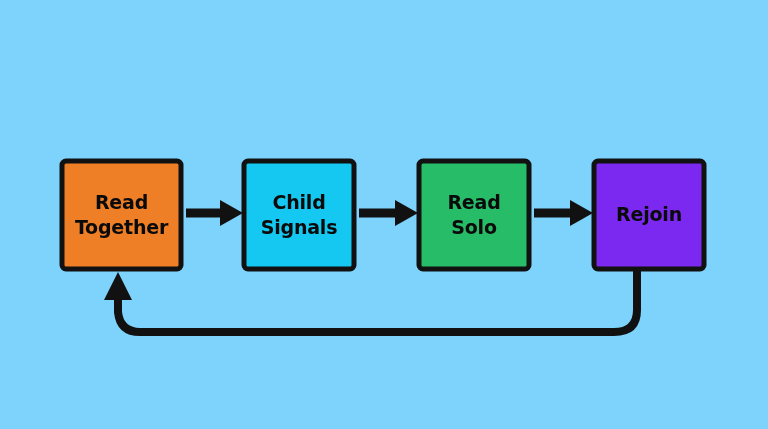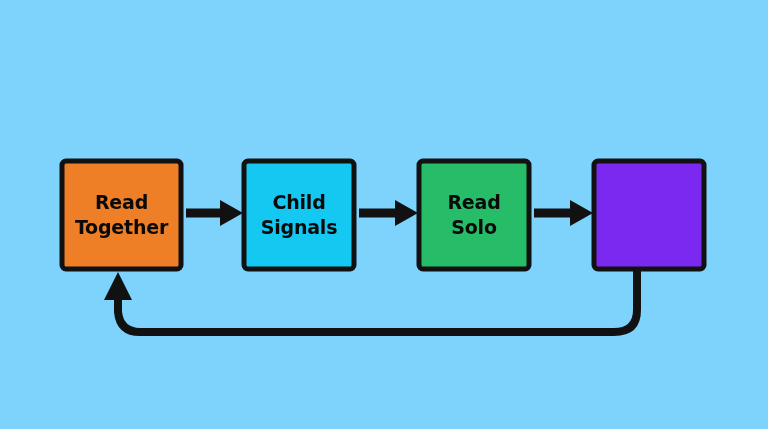--- a/index.html
+++ b/index.html
@@ -83,14 +83,15 @@
 
   <div class="node-label" style="left:62px; top:161px; width:119px; height:108px;">Read
 Together</div>
 
   <div class="node-label" style="left:244px; top:161px; width:110px; height:108px;">Child
 Signals</div>
 
   <div class="node-label" style="left:419px; top:161px; width:110px; height:108px;">Read
 Solo</div>
 
+  <div class="node-label" style="left:594px; top:161px; width:110px; height:108px;">Rejoin</div>
 
 </div>
 
 </body></html>

